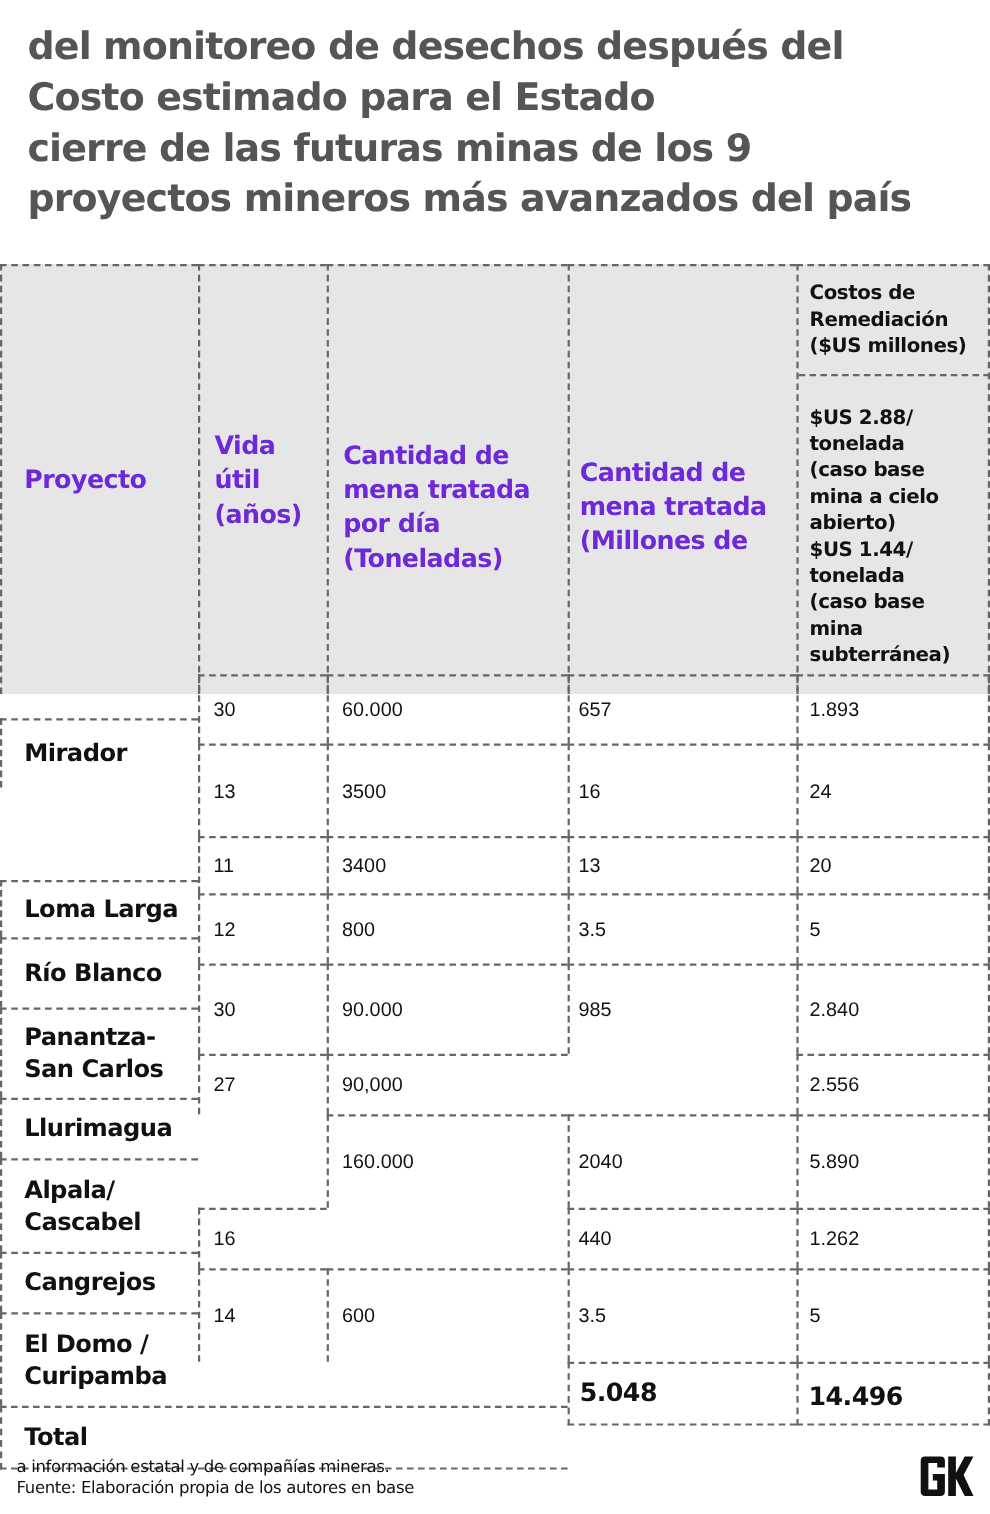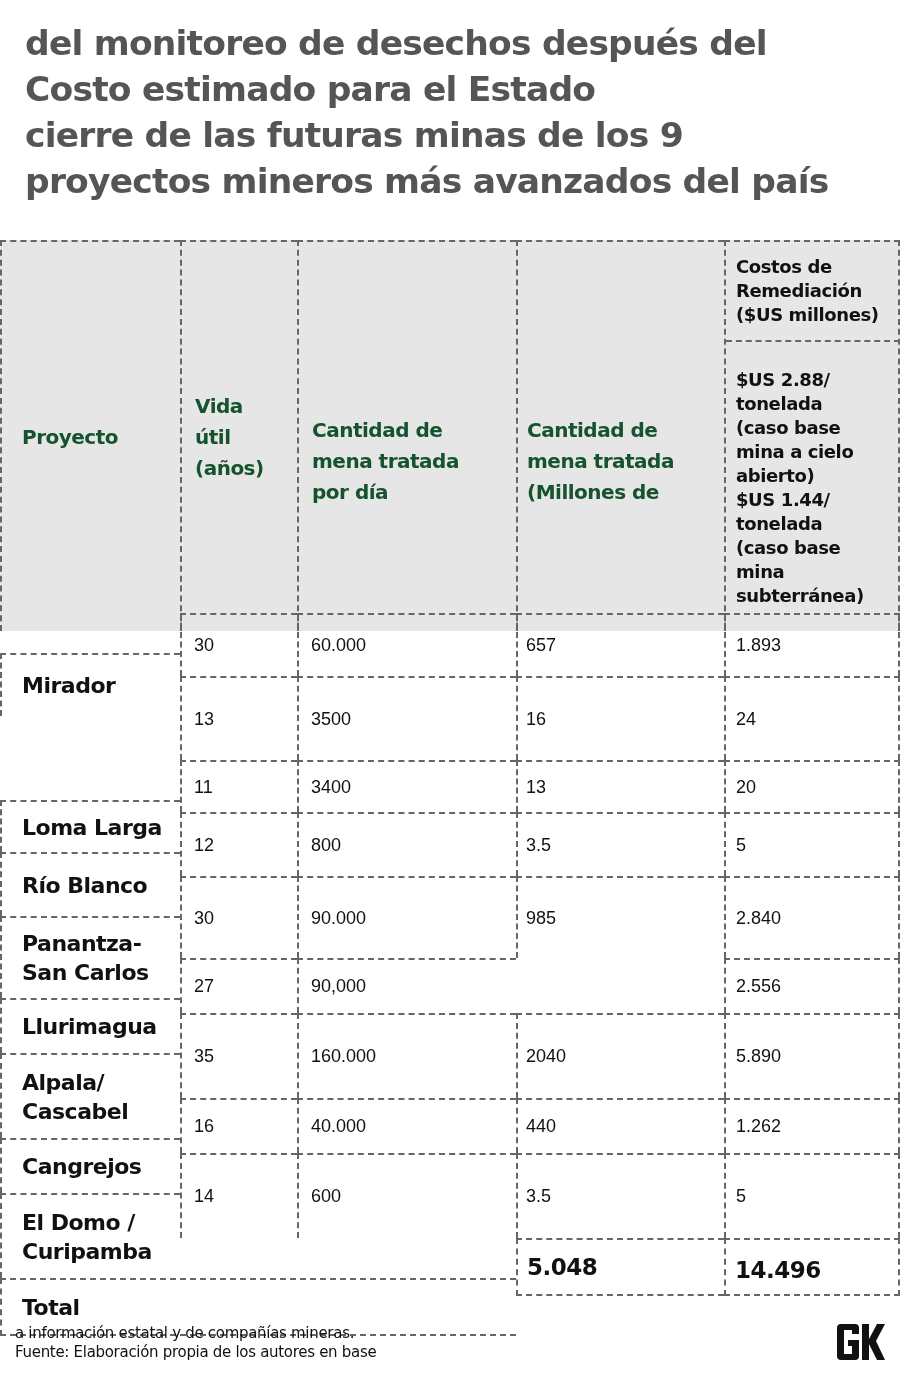--- a/index.html
+++ b/index.html
@@ -6,21 +6,21 @@
     body { width: 900px; height: 1376px; position: relative; overflow: hidden; font-family: "Liberation Sans", sans-serif; color: #111; }
     .title { position: absolute; left: 25px; top: 20px; width: 860px; font-family: "DejaVu Sans", sans-serif; font-weight: bold; font-size: 34.5px; line-height: 46px; color: #555555; letter-spacing: -0.8px; }
     .title div { white-space: nowrap; }
     .tbl { position: absolute; left: 0; top: 222px; width: 900px; }
     .hdr { position: absolute; top: 0; height: 391px; background: #e6e6e6; box-sizing: border-box; margin-top: 18px; }
     .cell { position: absolute; box-sizing: border-box; display: flex; align-items: center; }
     .dl { border-left: 2px dashed #666; }
     .dt { border-top: 2px dashed #666; }
     .dr { border-right: 2px dashed #666; }
     .db { border-bottom: 2px dashed #666; }
-    .hcell { font-family: "DejaVu Sans", sans-serif; font-weight: bold; font-size: 20px; line-height: 31px; padding-left: 13px; color: #14532d; letter-spacing: -0.5px; }
+    .hcell { font-family: "DejaVu Sans", sans-serif; font-weight: bold; font-size: 23px; line-height: 31px; padding-left: 13px; color: #6d28d9; letter-spacing: -0.5px; }
     .hsmall { font-family: "DejaVu Sans", sans-serif; font-weight: bold; font-size: 18px; line-height: 24px; padding-left: 10px; color: #111; letter-spacing: -0.4px; }
     .proj { font-family: "DejaVu Sans", sans-serif; font-weight: bold; font-size: 22px; line-height: 29px; padding-left: 20px; color: #111; letter-spacing: -0.5px; margin-top: 40px; }
     .val { font-family: "Liberation Sans", sans-serif; font-size: 18px; padding-left: 12px; color: #111; }
     .val.c1 { padding-left: 12px; }
     .val.c3 { padding-left: 8px; }
     .val.c4 { padding-left: 10px; }
     .tot { font-family: "DejaVu Sans", sans-serif; font-weight: bold; font-size: 23px; letter-spacing: -0.5px; }
     .footer { position: absolute; left: 15px; top: 1324px; font-family: "DejaVu Sans", sans-serif; font-size: 15px; line-height: 19px; color: #111; letter-spacing: -0.3px; }
     .logo { position: absolute; left: 835px; top: 1322px; width: 52px; height: 40px; }
   </style>
@@ -49,20 +49,21 @@
         <div>(años)</div>
       </div>
     </div>
   </div>
   <div class="hdr dt dl" style="left:297px;width:219px;">
     <div class="cell hcell" style="left:0;top:0;width:219px;height:391px;">
       <div style="margin-top:48px;">
         <div>Cantidad de</div>
         <div>mena tratada</div>
         <div>por día</div>
+        <div>(Toneladas)</div>
       </div>
     </div>
   </div>
   <div class="hdr dt dl" style="left:516px;width:208px;">
     <div class="cell hcell" style="left:0;top:0;width:208px;height:391px;padding-left:9px;">
       <div style="margin-top:48px;">
         <div>Cantidad de</div>
         <div>mena tratada</div>
         <div>(Millones de</div>
       </div>
@@ -200,44 +201,38 @@
           <div class="" style="">2.556</div>
         </div>
       </div>
       <div class="" style="position:absolute;left:0;top:791px;width:900px;height:85px;">
         <div class="cell proj dt dl" style="left:0;top:0;width:180px;height:85px;">
           <div>
             <div class="" style="">Alpala/</div>
             <div class="" style="">Cascabel</div>
           </div>
         </div>
-        <div class="cell val c1 dt dl" style="left:180px;top:0;width:117px;height:85px;">
-          <div class="" style="">35</div>
-        </div>
         <div class="cell val c2 dt dl" style="left:297px;top:0;width:219px;height:85px;">
           <div class="" style="">160.000</div>
         </div>
         <div class="cell val c3 dt dl" style="left:516px;top:0;width:208px;height:85px;">
           <div class="" style="">2040</div>
         </div>
         <div class="cell val c4 dt dl dr" style="left:724px;top:0;width:176px;height:85px;">
           <div class="" style="">5.890</div>
         </div>
       </div>
       <div class="" style="position:absolute;left:0;top:876px;width:900px;height:55px;">
         <div class="cell proj dt dl" style="left:0;top:0;width:180px;height:55px;">
           <div>
             <div class="" style="">Cangrejos</div>
           </div>
         </div>
         <div class="cell val c1 dt dl" style="left:180px;top:0;width:117px;height:55px;">
           <div class="" style="">16</div>
-        </div>
-        <div class="cell val c2 dt dl" style="left:297px;top:0;width:219px;height:55px;">
-          <div class="" style="">40.000</div>
         </div>
         <div class="cell val c3 dt dl" style="left:516px;top:0;width:208px;height:55px;">
           <div class="" style="">440</div>
         </div>
         <div class="cell val c4 dt dl dr" style="left:724px;top:0;width:176px;height:55px;">
           <div class="" style="">1.262</div>
         </div>
       </div>
       <div class="" style="position:absolute;left:0;top:931px;width:900px;height:85px;">
         <div class="cell proj dt dl" style="left:0;top:0;width:180px;height:85px;">

